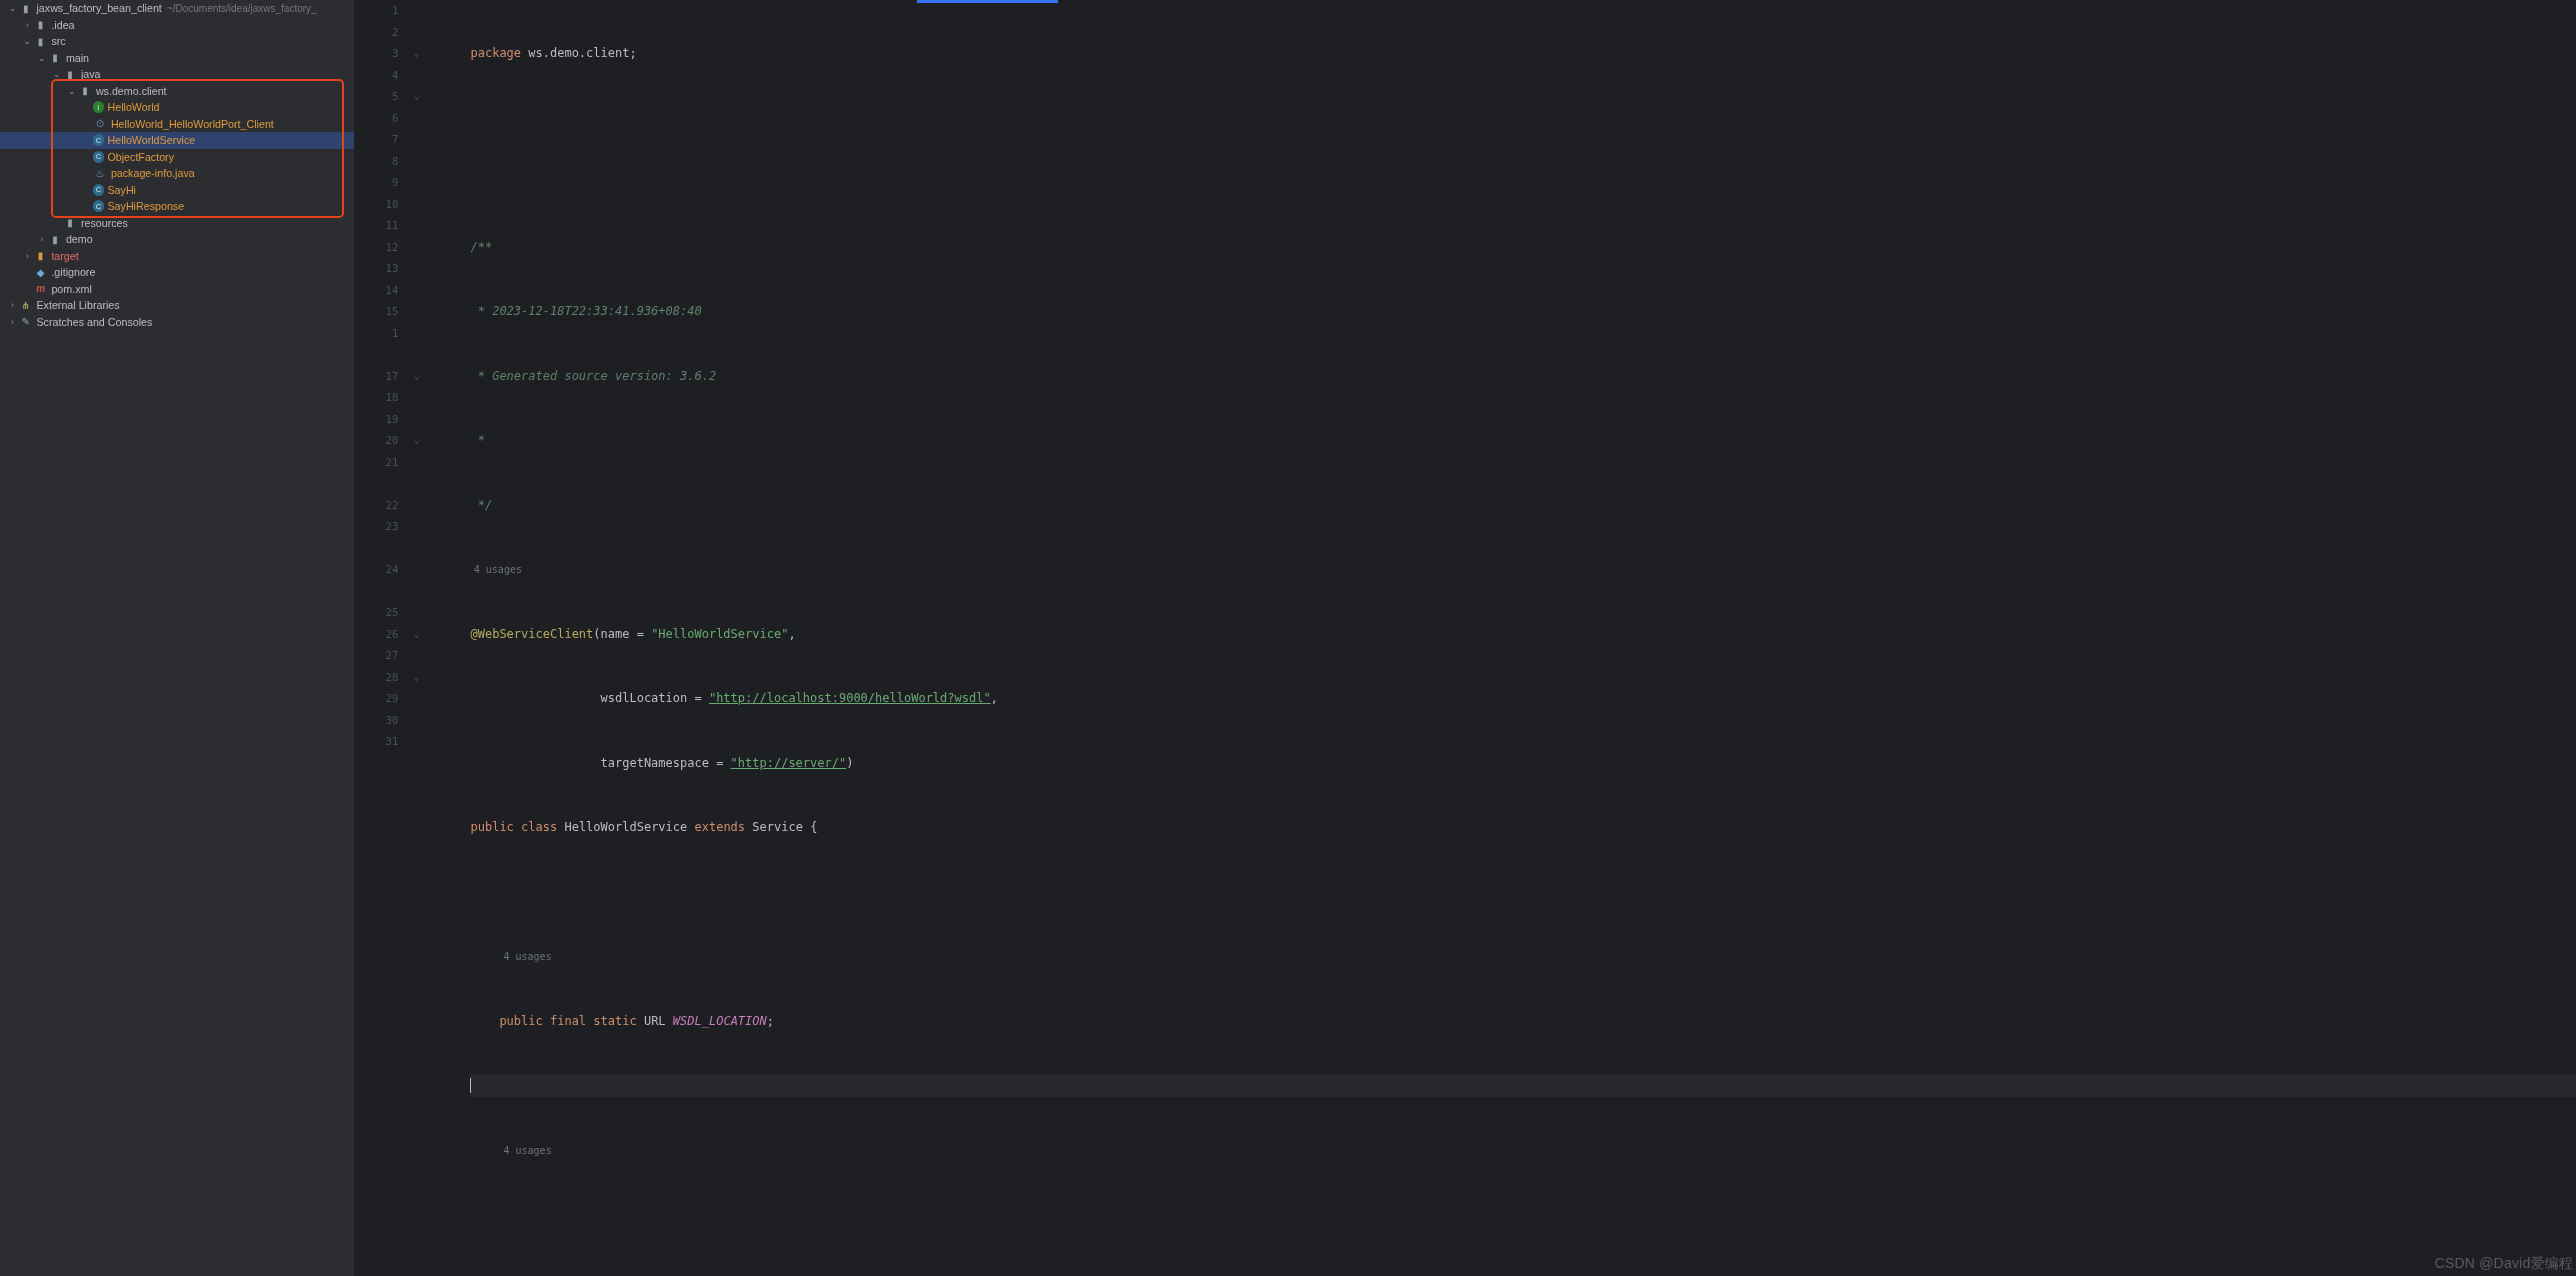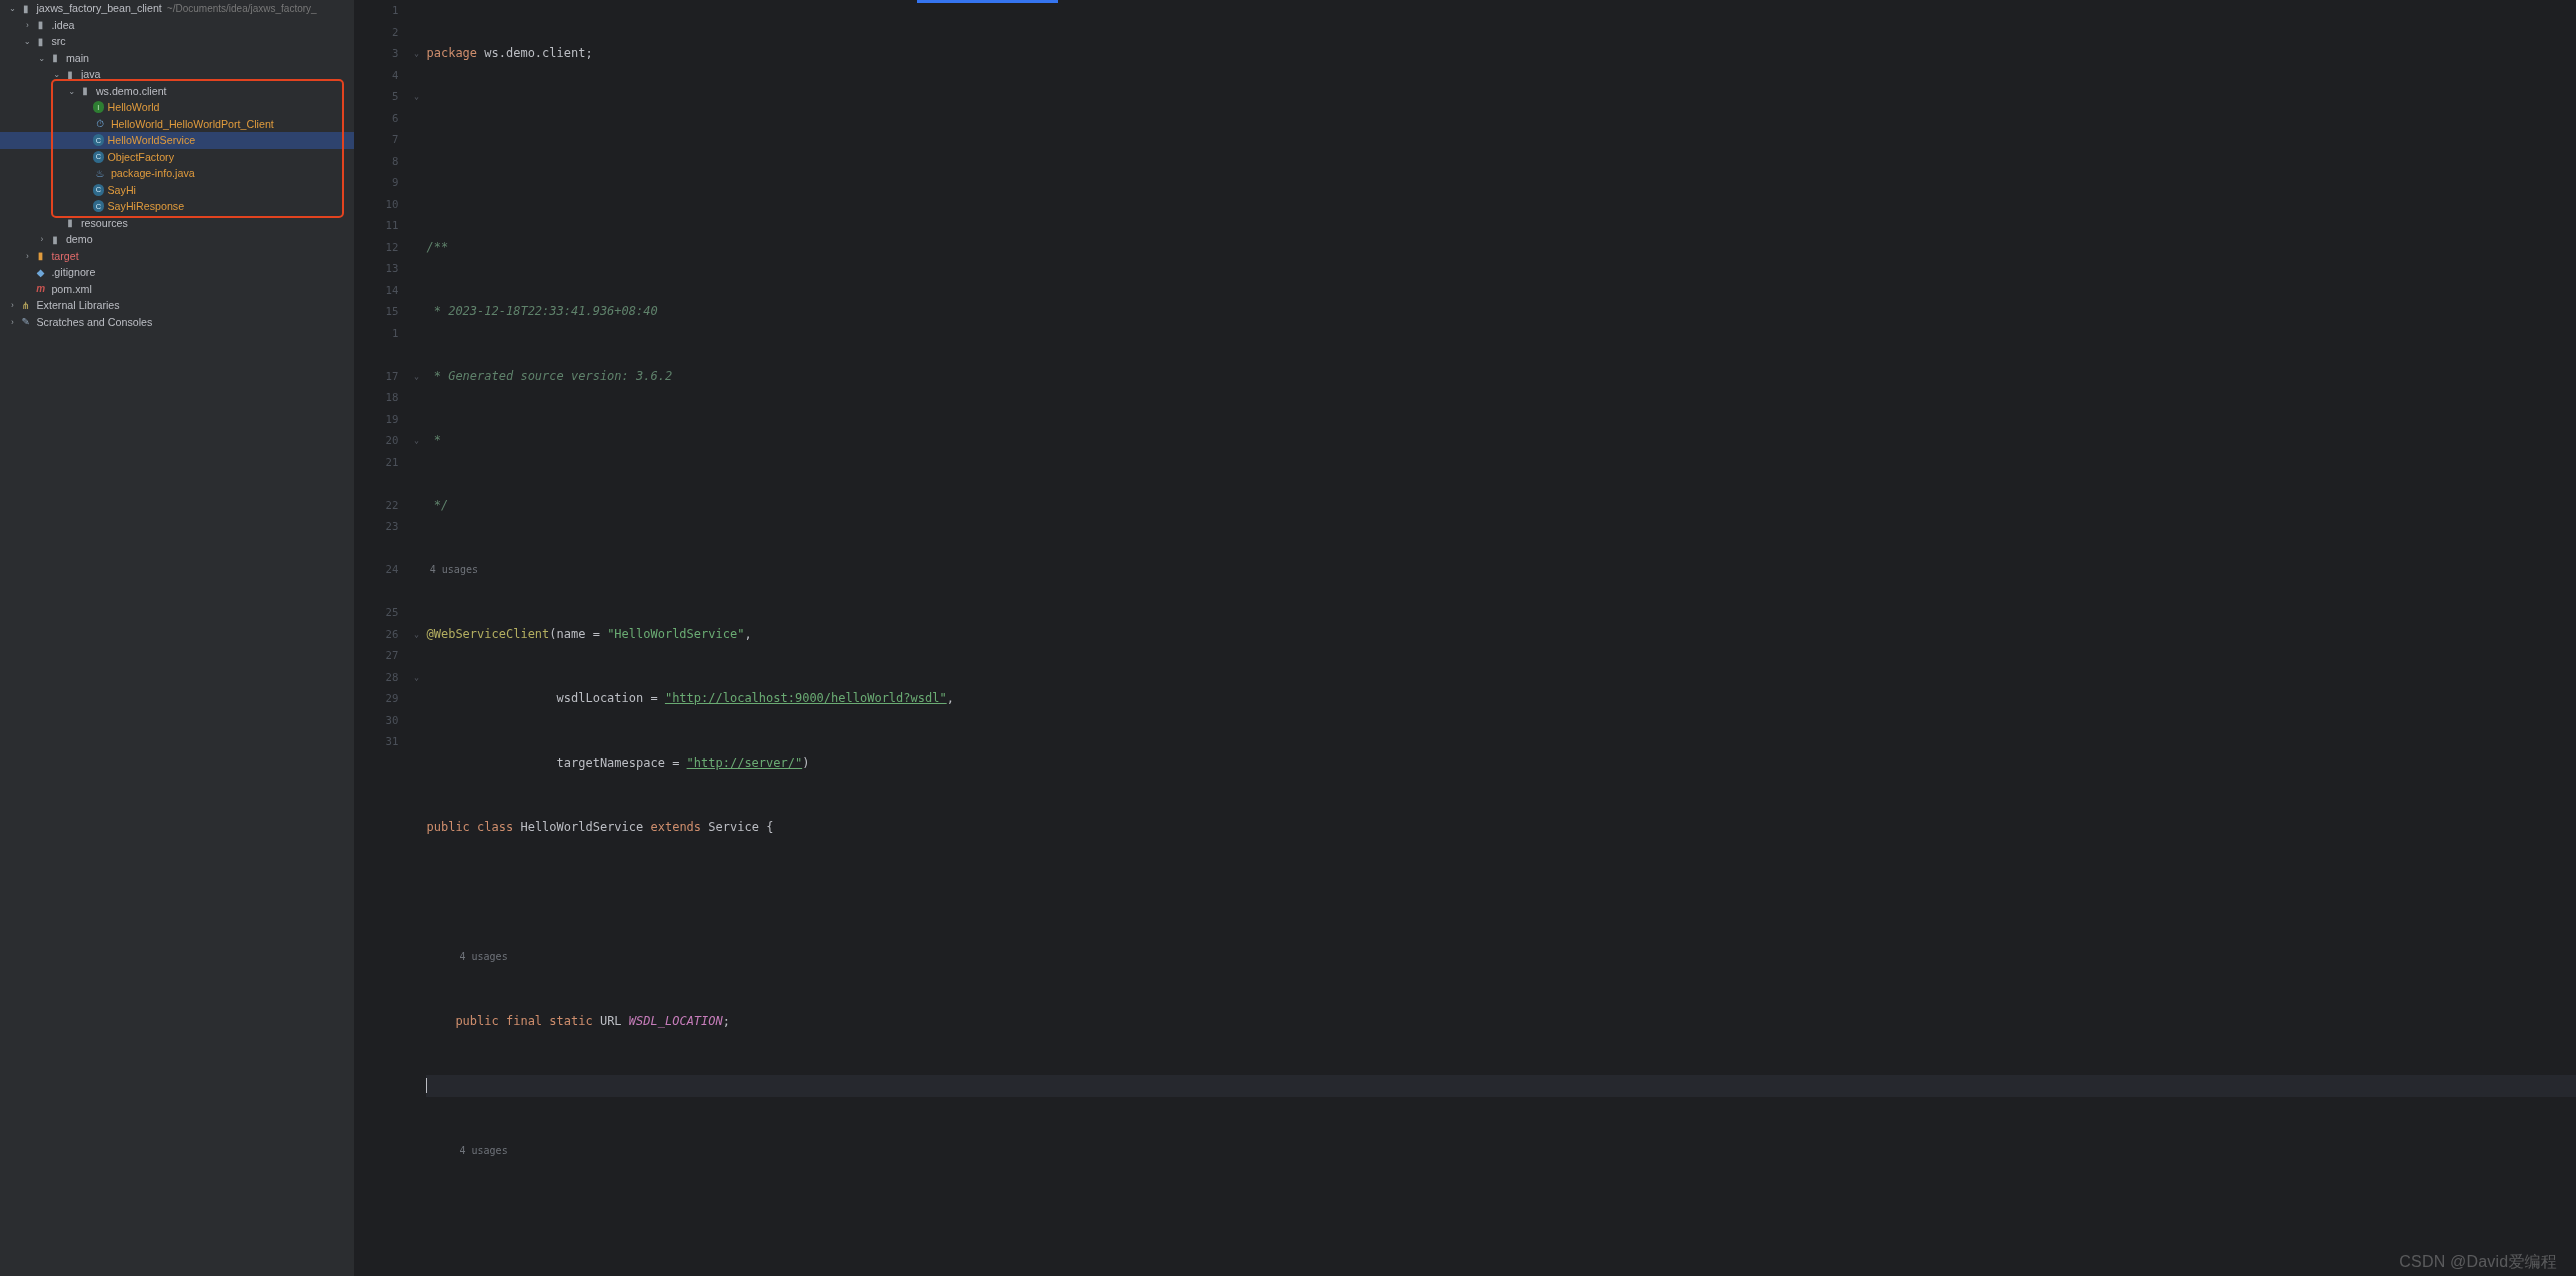--- a/index.html
+++ b/index.html
@@ -94,20 +94,21 @@
     color: #5a5f69;
     font-size: 8.3px;
     user-select: none;
   }
   .fold-strip .fc { height: 21.5px; display:flex; align-items:center; justify-content:center; }
   .code {
     flex: 1;
     padding-left: 3.3px;
     white-space: pre;
     position: relative;
+    margin-left: 44px;
   }
   .code .line { height: 21.5px; }
   .code .line.current { background: #26282e; }
   .t-kw   { color: #cf8e6d; }     
   .t-str  { color: #6aab73; } 
   .t-cmtg { color: #5f826b; font-style: italic; } 
   .t-ann  { color: #b3ae60; }     
   .t-id   { color: #bcbec4; }
   .t-field{ color: #c77dbb; font-style: italic; }
   .t-url  { color: #6aab73; text-decoration: underline; }
@@ -116,23 +117,23 @@
     position: absolute;
     top: 0; left: 562px;
     width: 141px; height: 2.5px;
     background: #3574f0;
   }
   .caret {
     display:inline-block;width:0.8px;height:15px;background:#bcbec4;vertical-align:middle;
   }
   .watermark {
     position: fixed;
-    right: 19px; bottom: 3.3px;
+    right: 3px; bottom: 3.3px;
     font-family: Arial, sans-serif;
-    font-size: 16px;
+    font-size: 14px;
     color: rgba(200,200,200,0.35);
     letter-spacing: 0.2px;
   }
 </style>
 </head>
 <body>
 
 <div class="root">
 
   <div class="sidebar" id="tree" style="position:relative;">

